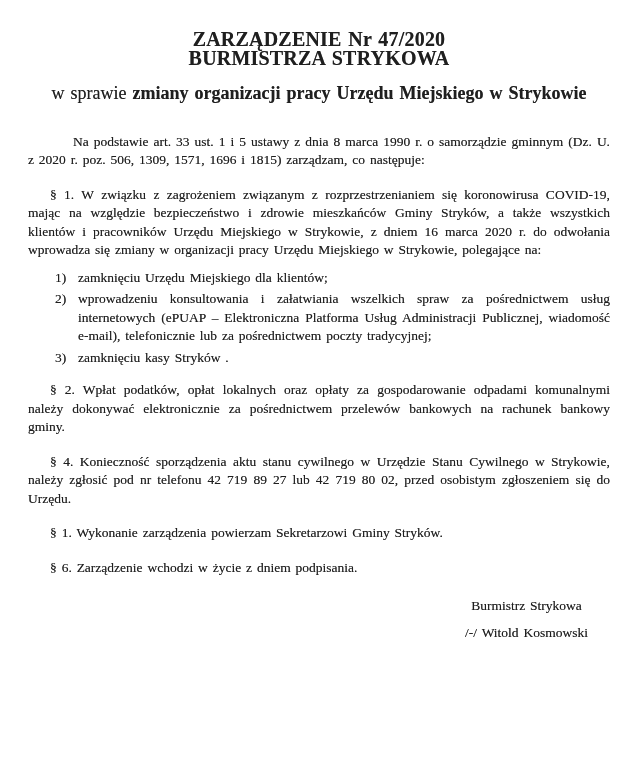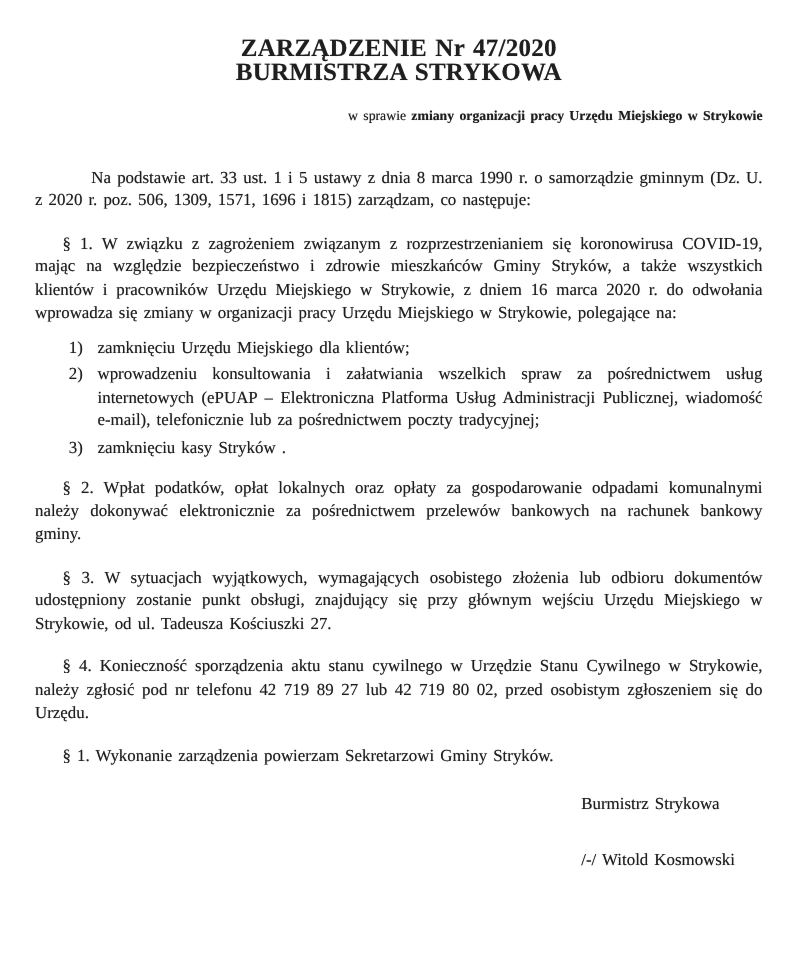--- a/index.html
+++ b/index.html
@@ -24,23 +24,23 @@
     word-spacing: 1.5px;
   }
   .doc-header { text-align: center; }
   .doc-header .title-line {
     font-weight: bold;
     font-size: 20px;
     line-height: 19px;
     letter-spacing: 0.2px;
   }
   .subject-line {
-    text-align: right;
+    text-align: center;
     margin: 16px 0 0 0;
-    font-size: 11px;
+    font-size: 18px;
   }
   .subject-line .bold { font-weight: bold; }
   p.body-par {
     margin: 0;
     text-align: justify;
   }
   .legal-basis {
     margin-top: 30px !important;
     text-indent: 45px;
   }
@@ -66,24 +66,24 @@
     flex: 1;
     text-align: justify;
   }
   .signature-block {
     margin-top: 20px;
     text-align: right;
     padding-right: 22px;
   }
   .signature-inner {
     display: inline-block;
-    text-align: left;
+    text-align: center;
   }
   .signature-role { margin-top: 0; }
-  .signature-name { margin-top: 26px; }
+  .signature-name { margin-top: 8px; }
 </style>
 </head>
 <body>
 
 <div class="page">
 
   <header class="doc-header">
     <div class="title-line">ZARZĄDZENIE Nr 47/2020</div>
     <div class="title-line">BURMISTRZA STRYKOWA</div>
   </header>
@@ -104,26 +104,26 @@
       <span class="item-text">wprowadzeniu konsultowania i załatwiania wszelkich spraw za pośrednictwem usług internetowych (ePUAP – Elektroniczna Platforma Usług Administracji Publicznej, wiadomość e-mail), telefonicznie lub za pośrednictwem poczty tradycyjnej;</span>
     </li>
     <li>
       <span class="marker">3)</span>
       <span class="item-text">zamknięciu kasy Stryków .</span>
     </li>
   </ol>
 
   <p class="body-par section-par tight">§ 2. Wpłat podatków, opłat lokalnych oraz opłaty za gospodarowanie odpadami komunalnymi należy dokonywać elektronicznie za pośrednictwem przelewów bankowych  na rachunek bankowy gminy.</p>
 
-  <p class="body-par section-par">§ 3. W sytuacjach wyjątkowych, wymagających osobistego złożenia lub odbioru dokumentów udostępniony zostanie punkt obsługi, znajdujący się przy głównym wejściu Urzędu Miejskiego w Strykowie, od ul. Tadeusza Kościuszki 27.</p>
 
   <p class="body-par section-par">§ 4. Konieczność sporządzenia aktu stanu cywilnego w Urzędzie Stanu Cywilnego w Strykowie, należy zgłosić pod nr telefonu 42 719 89 27 lub 42 719 80 02, przed osobistym zgłoszeniem się do Urzędu.</p>
 
   <p class="body-par section-par">§ 1. Wykonanie zarządzenia powierzam Sekretarzowi Gminy Stryków.</p>
 
+  <p class="body-par section-par">§ 6. Zarządzenie  wchodzi w życie z dniem podpisania.</p>
 
   <div class="signature-block">
     <div class="signature-inner">
       <div class="signature-role">Burmistrz Strykowa</div>
       <div class="signature-name">/-/ Witold Kosmowski</div>
     </div>
   </div>
 
 </div>
 

